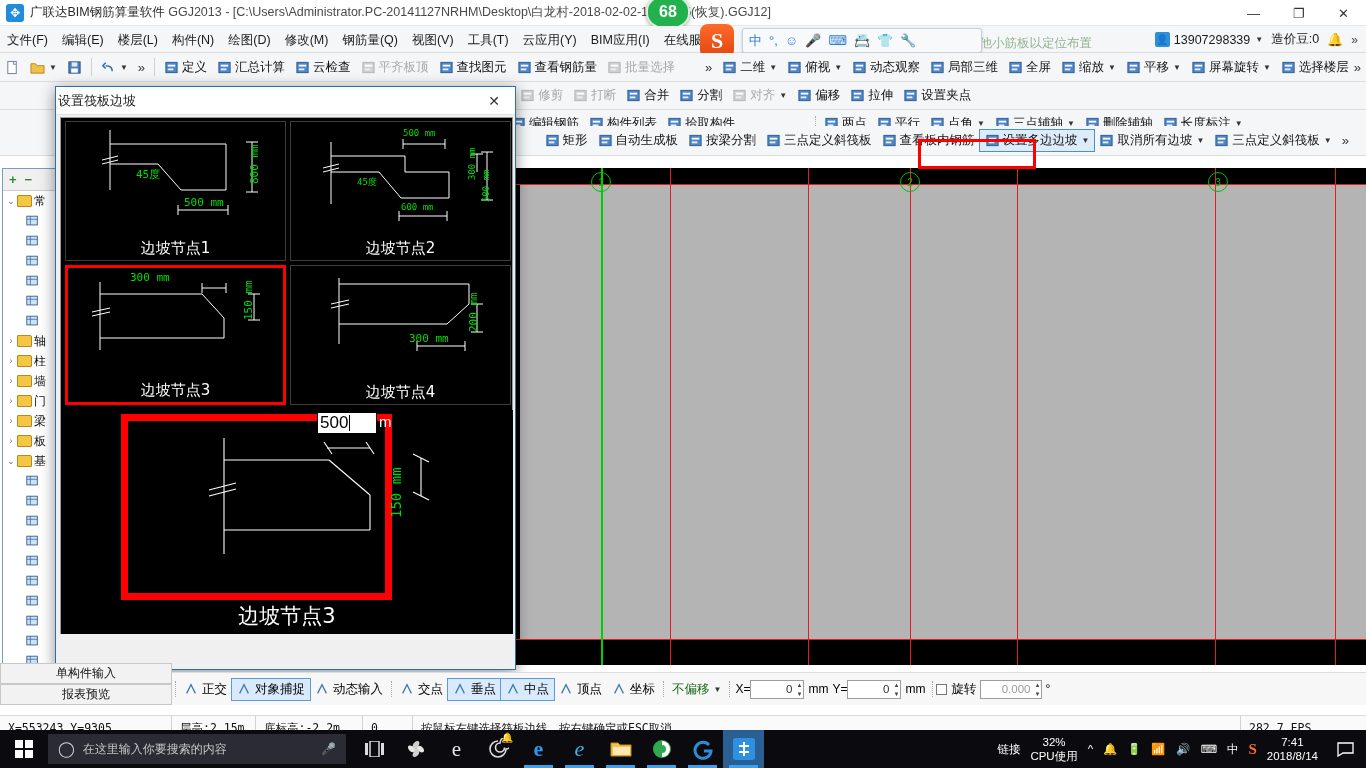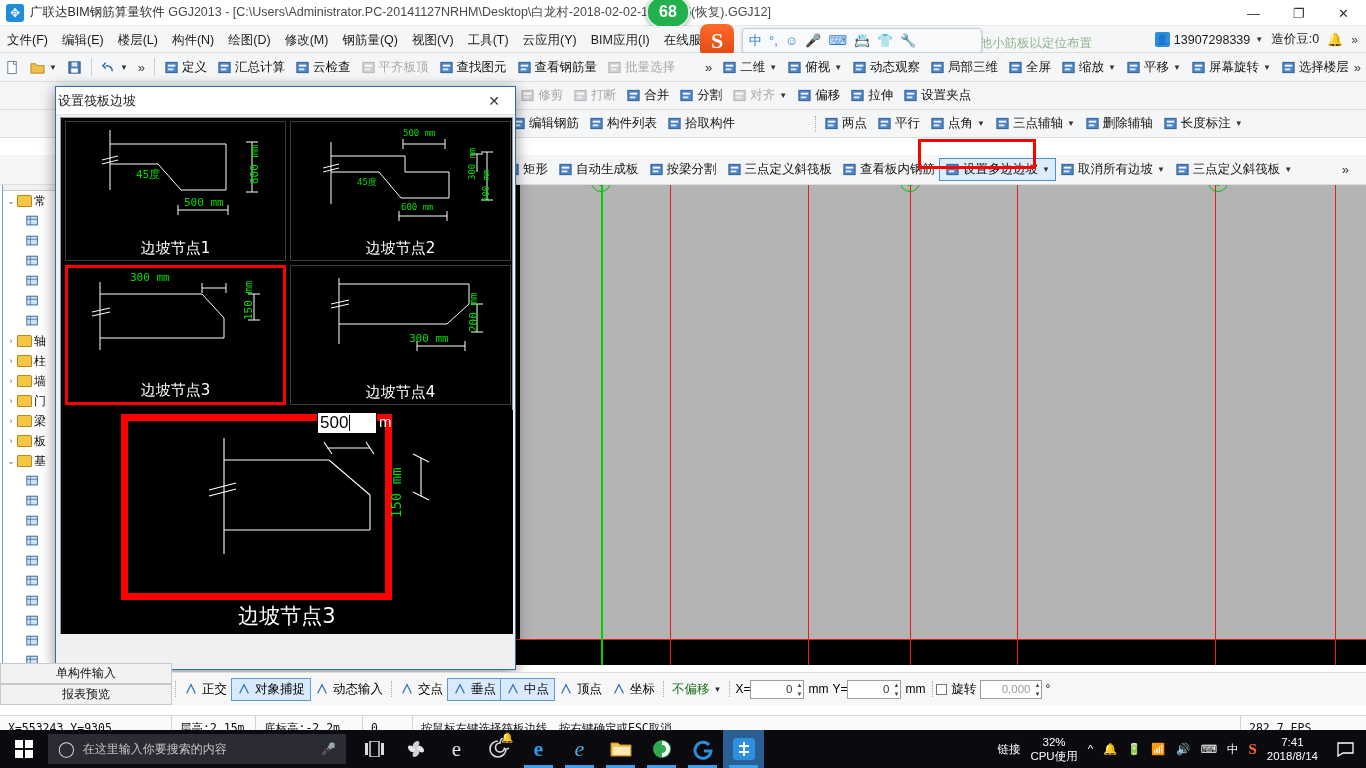--- a/index.html
+++ b/index.html
@@ -74,21 +74,21 @@
   .ime-itm{ font-size:13px; color:#2f7fd0; }
 
   
   .toolbar{
     position:absolute; left:0; width:1366px; background:#f5f6f7;
     border-bottom:1px solid #dddddd; display:flex; align-items:center; white-space:nowrap;
   }
   .tb1{ top:53px; height:29px; }
   .tb2{ top:82px; height:28px; }
   .tb3{ top:110px; height:28px; }
-  .tb4{ top:155px; height:30px; }
+  .tb4{ top:126px; height:30px;padding-left:40px; }
   .tbtn{ display:flex; align-items:center; gap:3px; padding:2px 5px; font-size:12.5px; color:#111; }
   .tbtn.dis{ color:#a8a8a8; }
   .sep{ width:1px;height:18px;background:#cfcfcf; margin:0 4px; }
   .caret{ font-size:8px; color:#333; margin-left:1px; }
   .chev-more{ font-size:13px; color:#333; padding:0 5px; }
   .ico{ width:15px;height:15px;display:inline-block; flex:0 0 auto;}
   .tbtn.active{ background:#dcecfb; outline:1px solid #4a90c9; }
 
   .red-ring{
     position:absolute; border:3px solid #ff0000; pointer-events:none;

